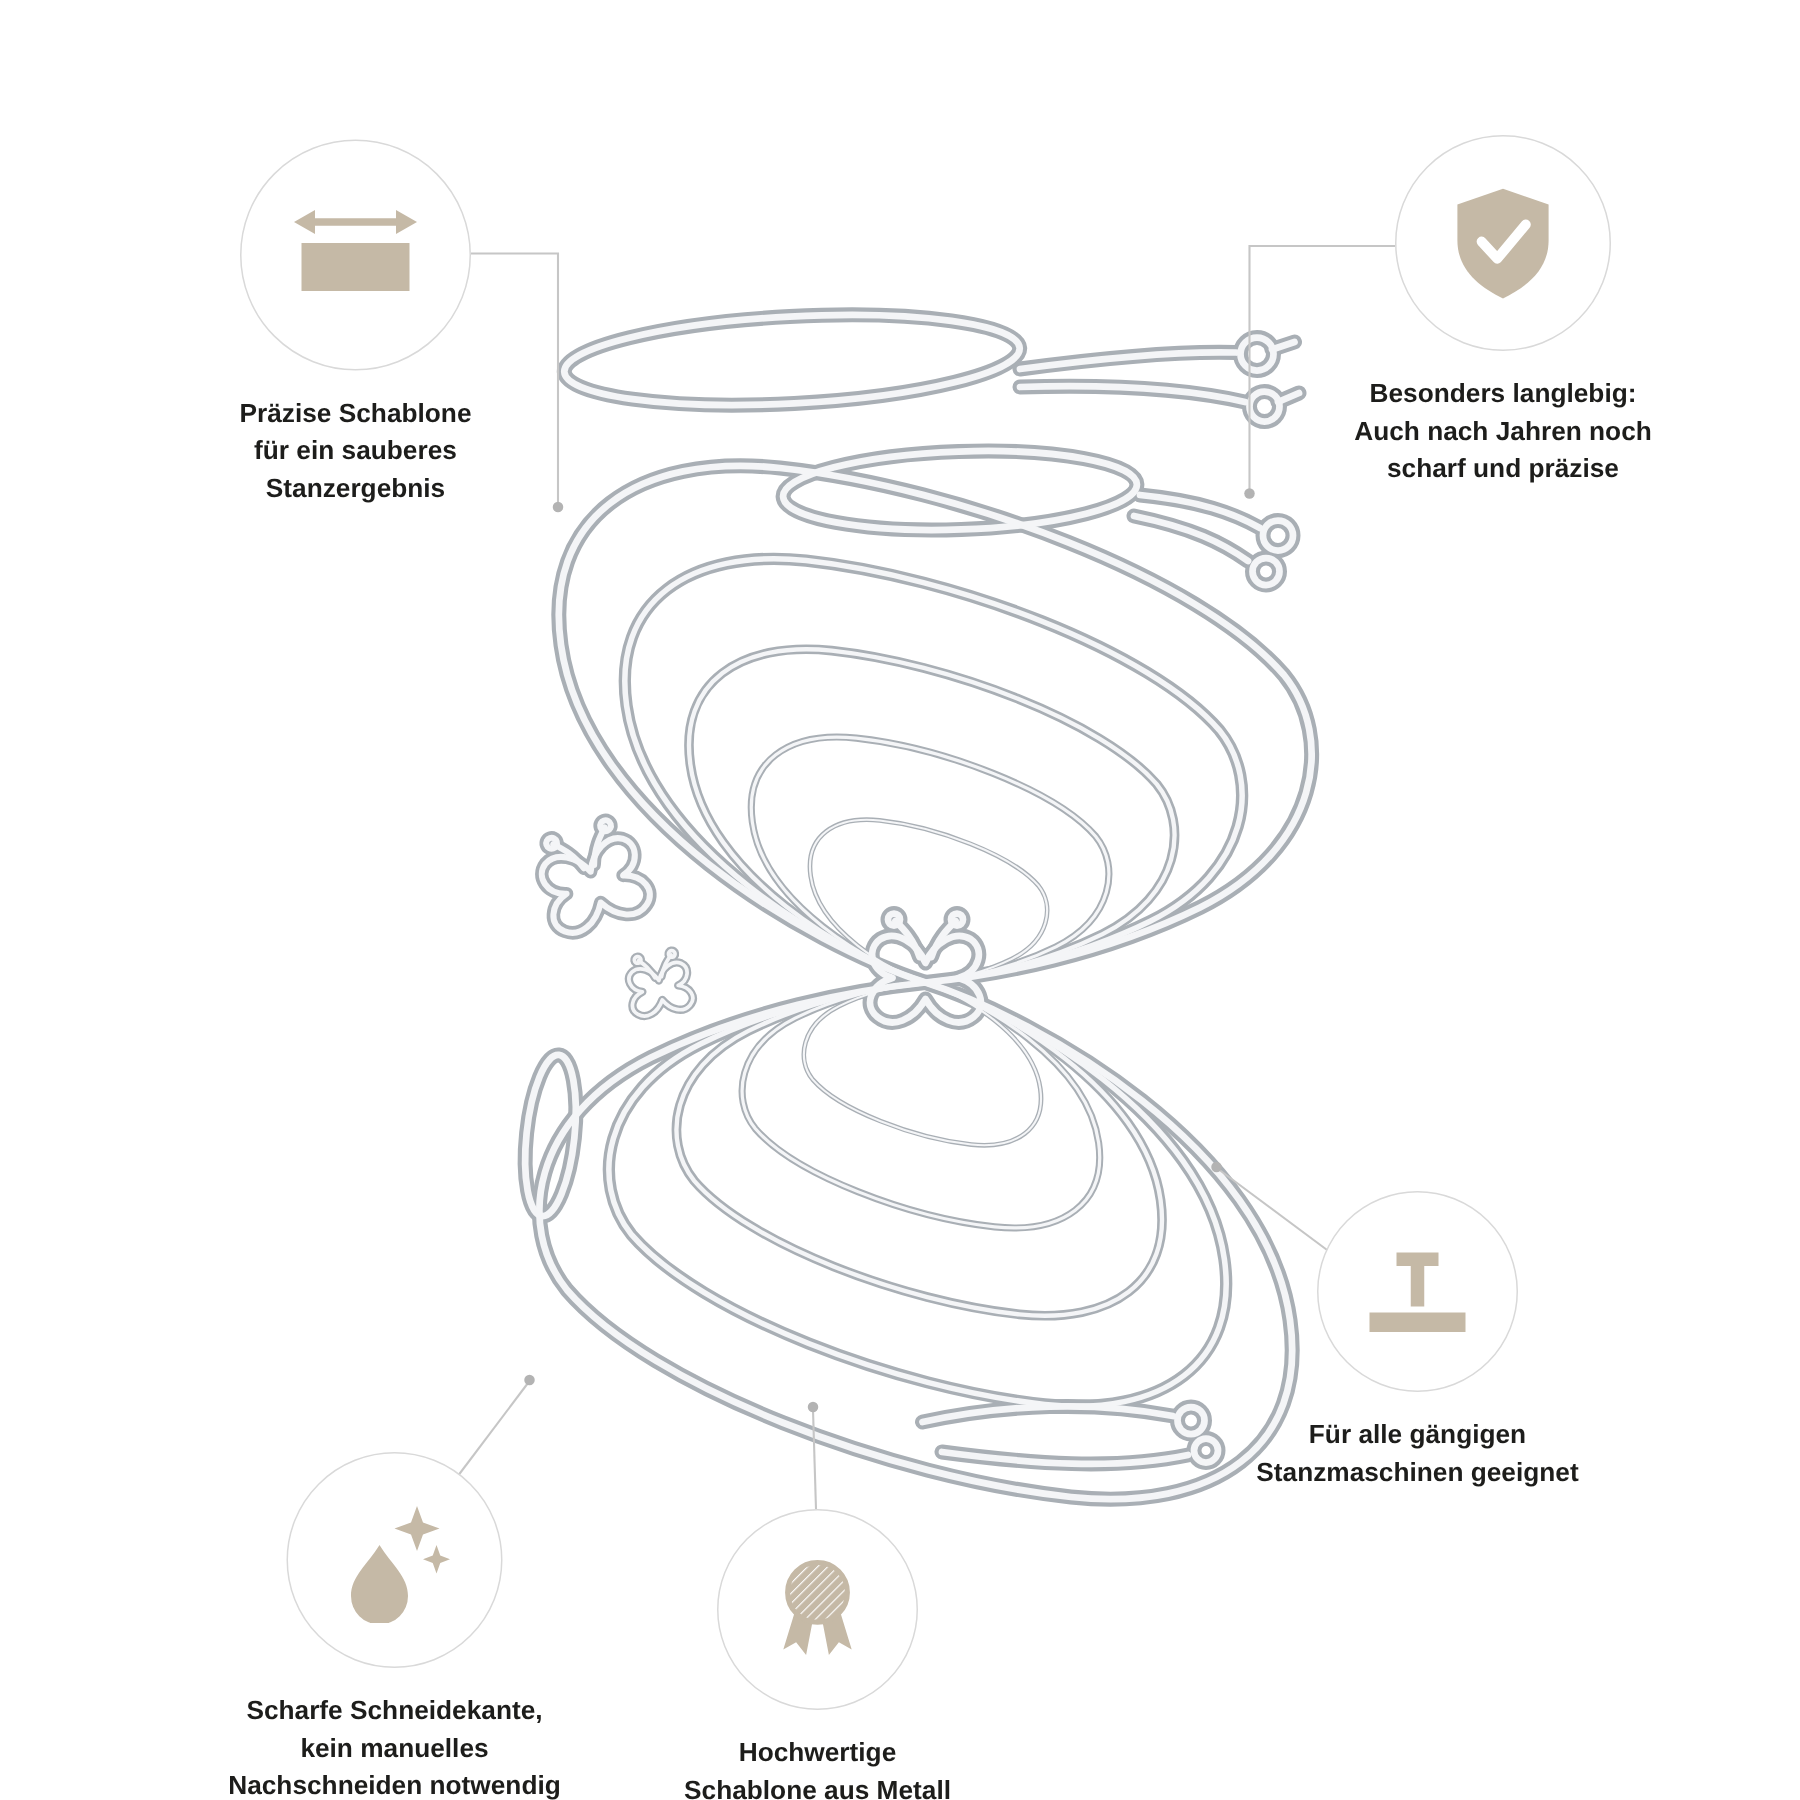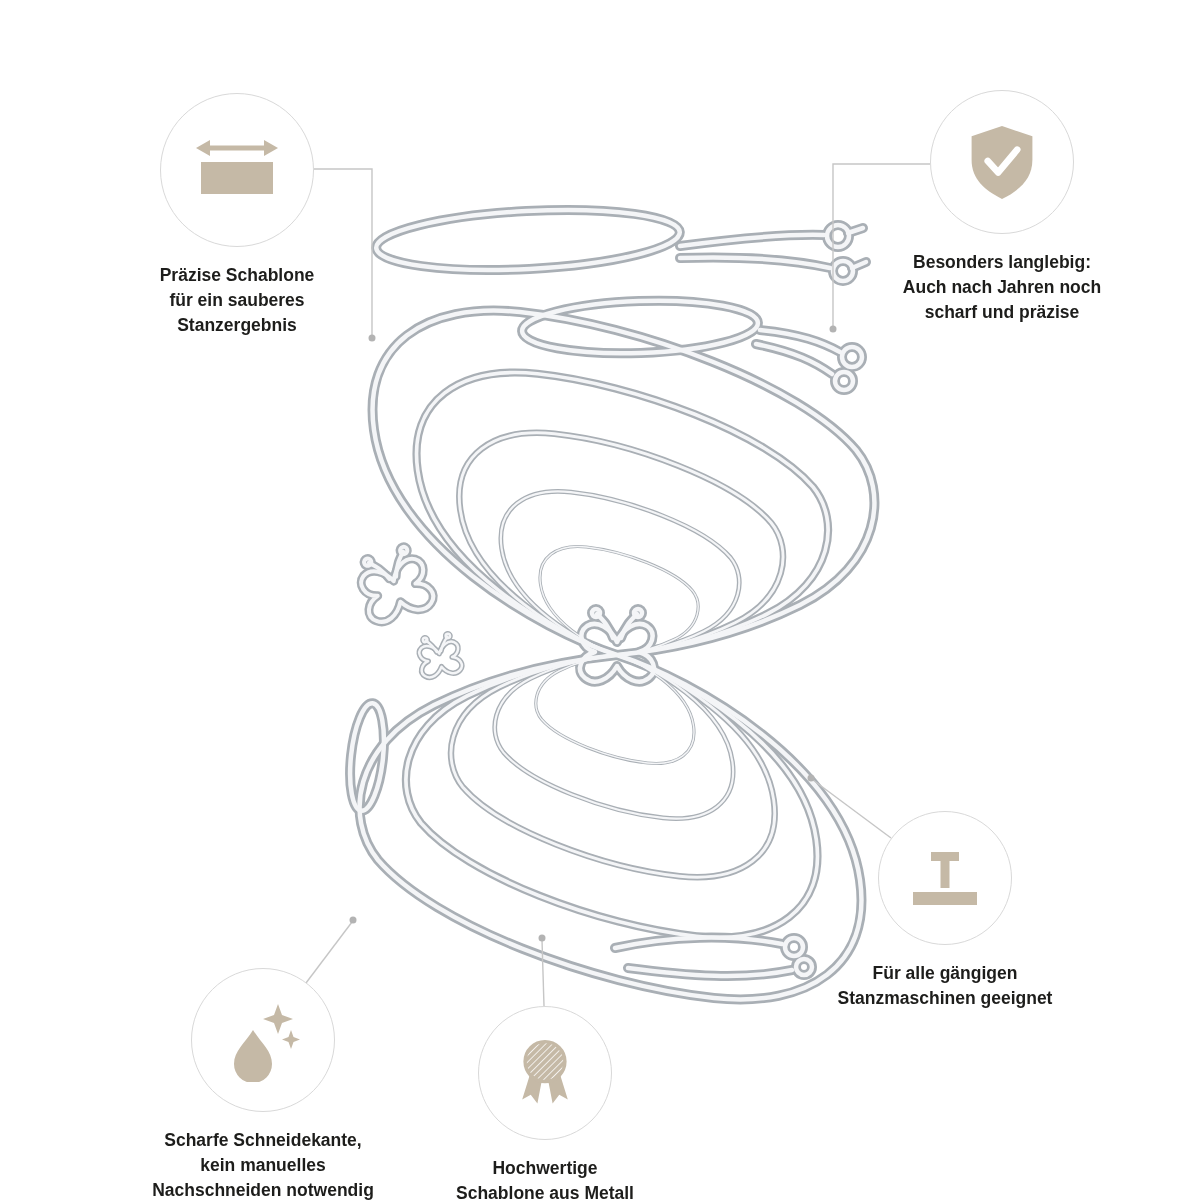--- a/index.html
+++ b/index.html
@@ -42,21 +42,21 @@
     white-space:pre-line;
   }
   .f-tl{left:77px;top:93px;width:320px;}
   .f-tl .circle{width:154px;height:154px;}
   .f-tr{left:852px;top:90px;width:300px;}
   .f-tr .circle{width:144px;height:144px;}
   .f-bl{left:113px;top:968px;width:300px;}
   .f-bl .circle{width:144px;height:144px;}
   .f-bc{left:395px;top:1006px;width:300px;}
   .f-bc .circle{width:134px;height:134px;}
-  .f-br{left:795px;top:811px;width:300px;}
+  .f-br{left:795px;top:794px;width:300px;}
   .f-br .circle{width:134px;height:134px;}
   .icon-accent{fill:var(--icon-accent,#c5b9a6);}
   .icon-stroke{stroke:var(--icon-accent,#c5b9a6);fill:none;}
 </style>
 </head>
 <body>
 
 <div class="canvas">
 
   <svg class="art" viewBox="0 0 1200 1200" aria-hidden="true">

